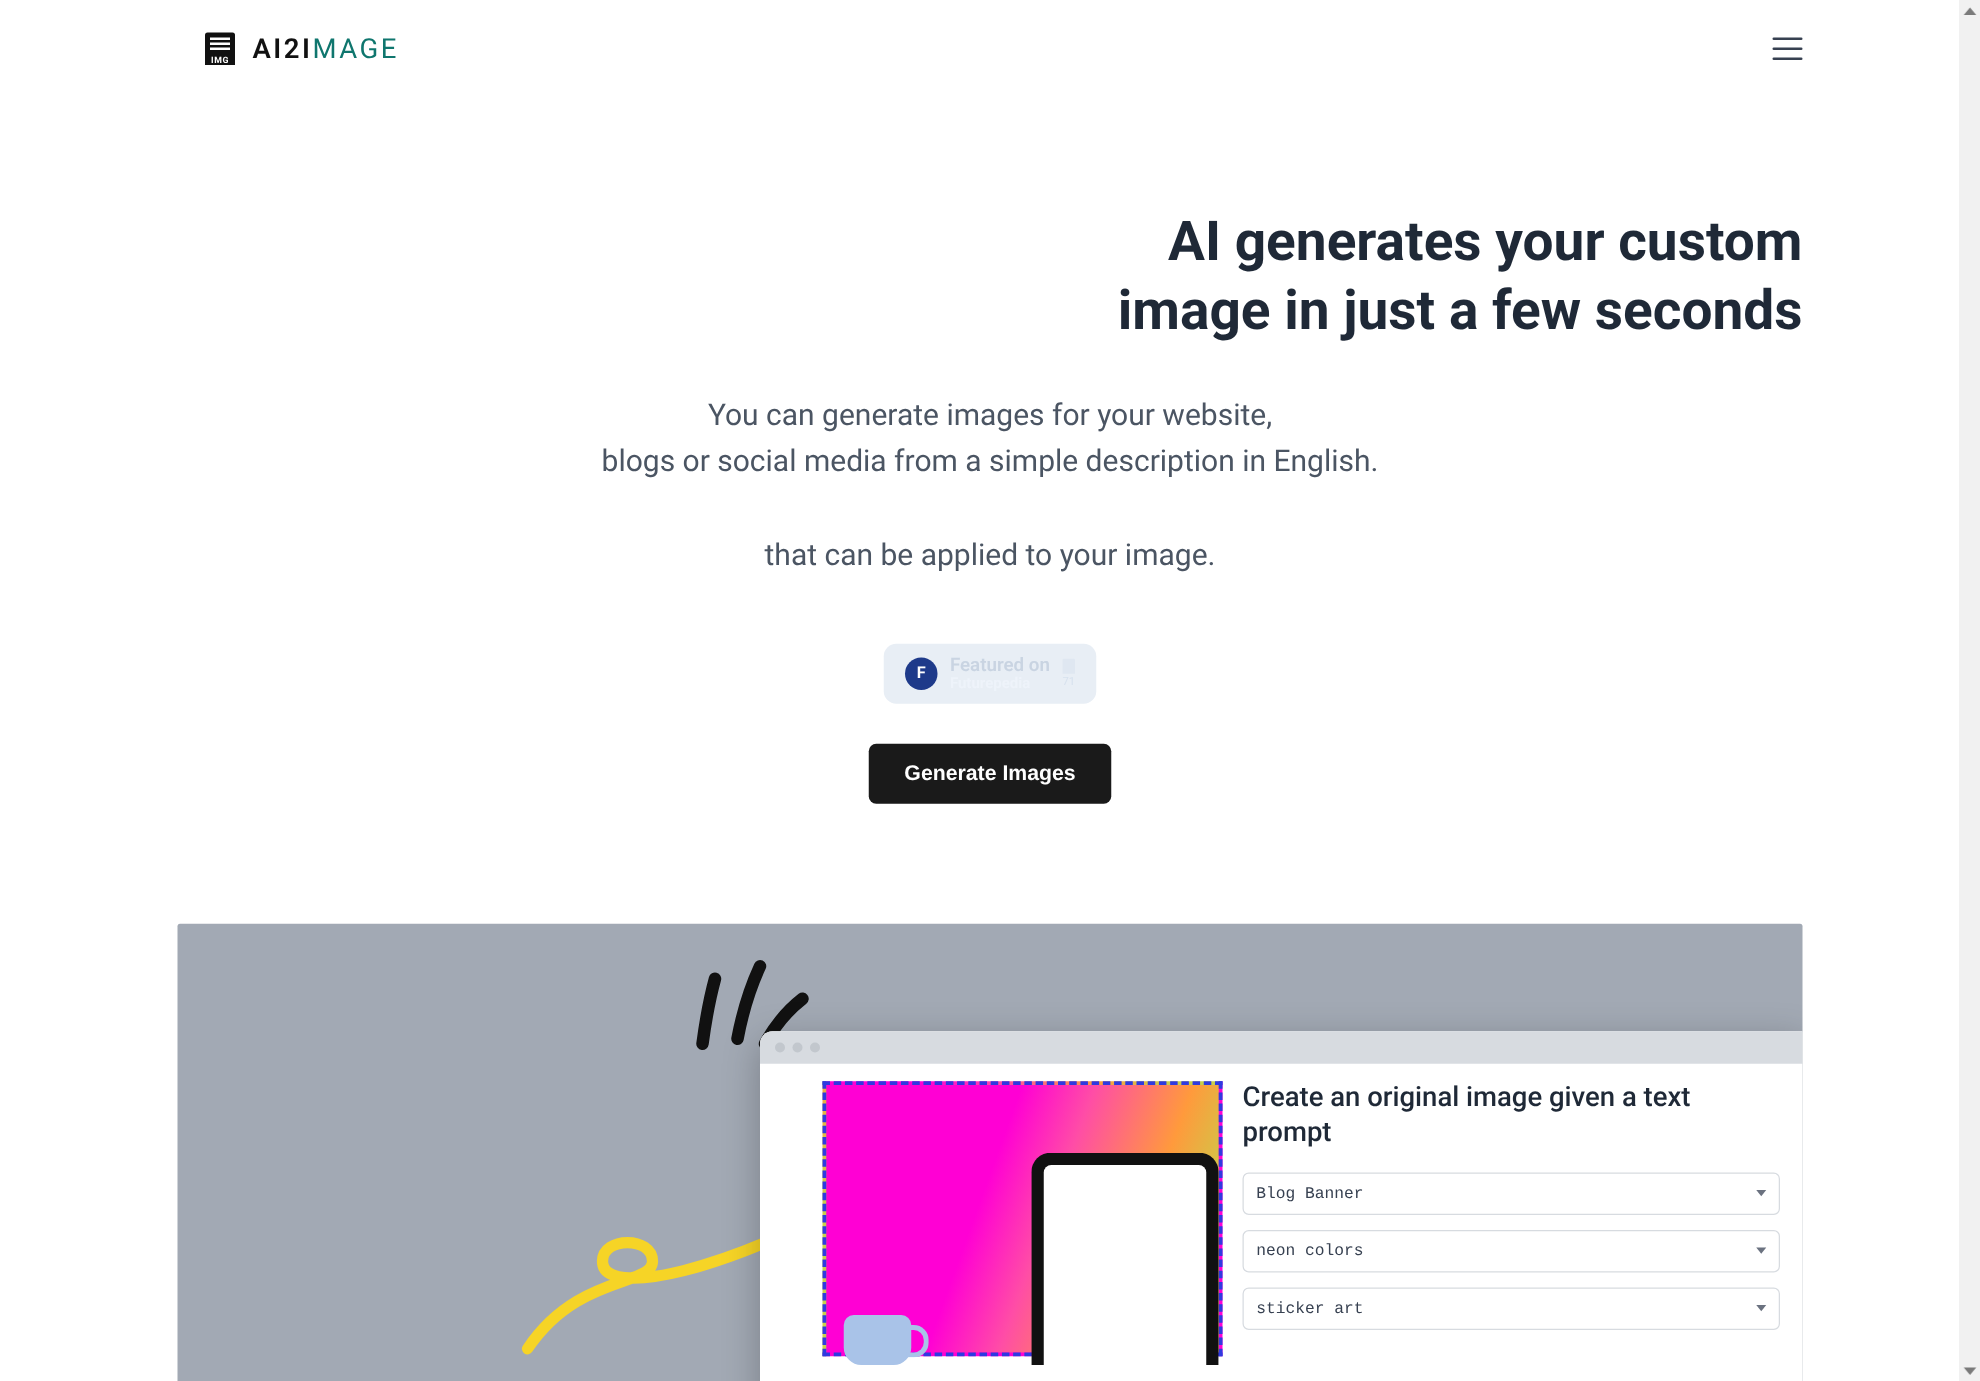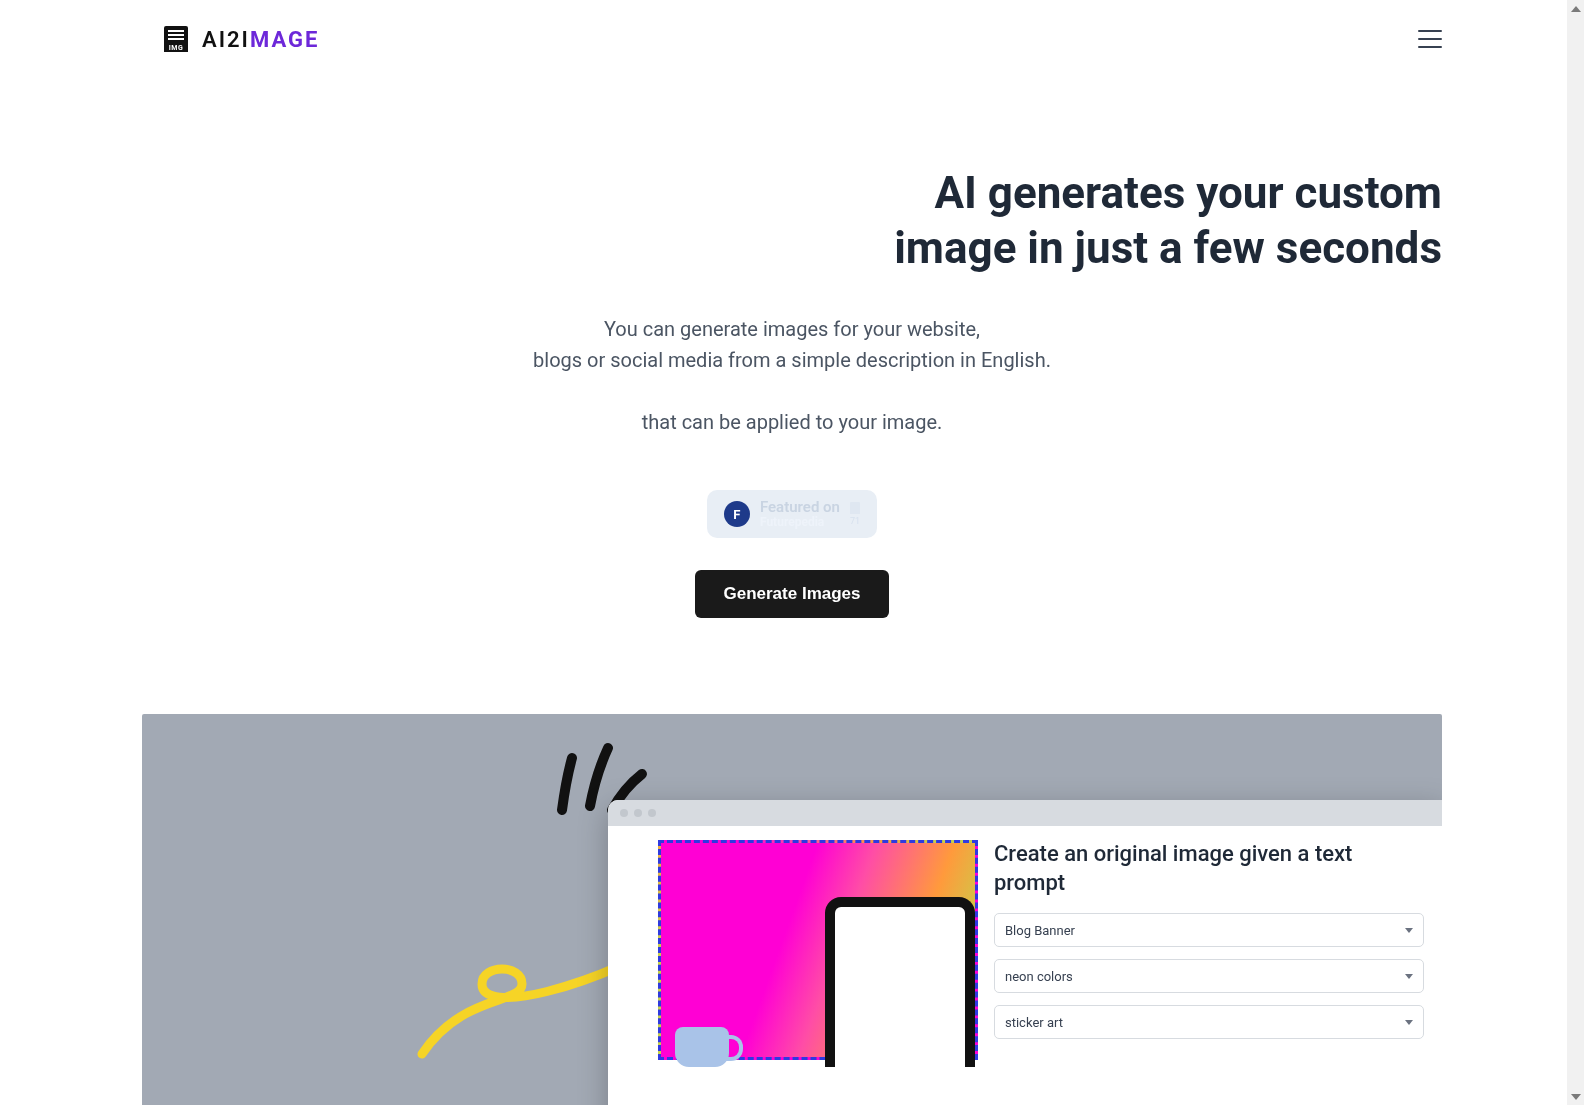--- a/index.html
+++ b/index.html
@@ -47,21 +47,21 @@
     font-size: 7px; font-weight: 700;
     color: #fff; text-align: center;
     letter-spacing: 0.5px;
   }
   .logo-text {
     font-size: 22px;
     font-weight: 600;
     letter-spacing: 2px;
     color: #111;
   }
-  .logo-text .light { font-weight: 700; color: #6d28d9; }
+  .logo-text .light { font-weight: 400; color: #0f766e; }
   .hamburger {
     margin-right: 0px;
     width: 24px; height: 18px;
     display: flex; flex-direction: column; justify-content: space-between;
     cursor: pointer;
   }
   .hamburger span {
     display: block; height: 2px; background: #374151; border-radius: 1px;
   }
 
@@ -69,21 +69,21 @@
   .hero { text-align: center; padding-top: 88px; }
   .hero h1 {
     font-size: 44px;
     font-weight: 700;
     color: #1f2937;
     line-height: 1.25;
     text-align: right;
   }
   .hero p.sub {
     margin-top: 38px;
-    font-size: 20px;
+    font-size: 24px;
     color: #4b5563;
     line-height: 1.55;
   }
 
   
   .badge {
     margin: 52px auto 0;
     width: 170px; height: 48px;
     background: #e8eef5;
     border-radius: 10px;
@@ -189,20 +189,21 @@
   .field {
     width: 100%;
     border: 1px solid #d7dbe0;
     border-radius: 5px;
     height: 34px;
     padding: 0 10px;
     display: flex; align-items: center; justify-content: space-between;
     font-size: 13px; color: #374151;
     margin-bottom: 12px;
     background: #fff;
+    font-family: Liberation Mono, monospace;
   }
   .chev {
     width: 0; height: 0;
     border-left: 4px solid transparent;
     border-right: 4px solid transparent;
     border-top: 5px solid #6b7280;
   }
 
   
   .scrolltrack {

